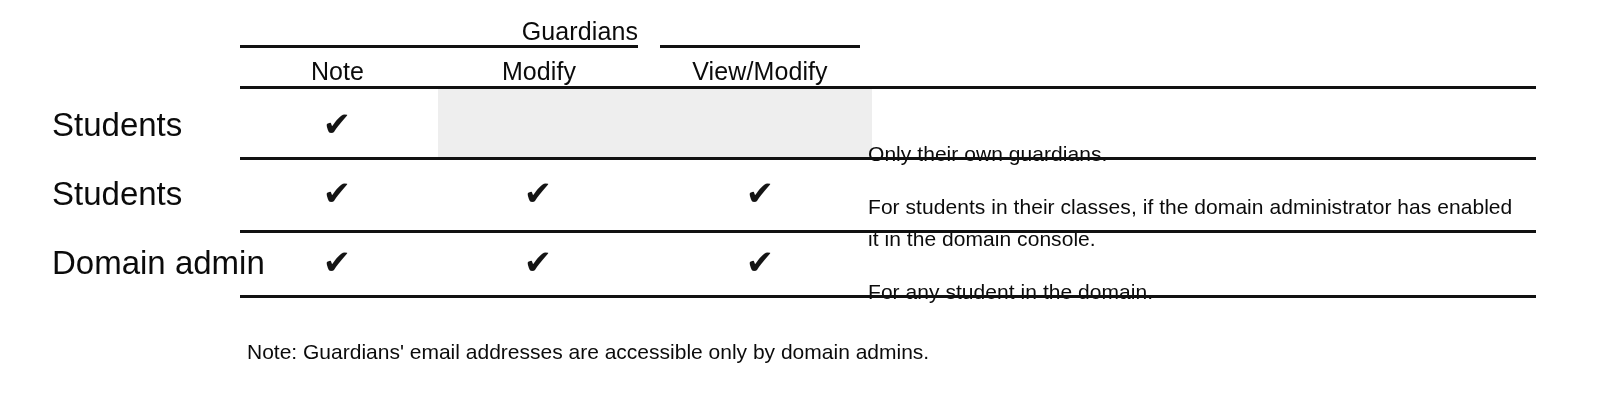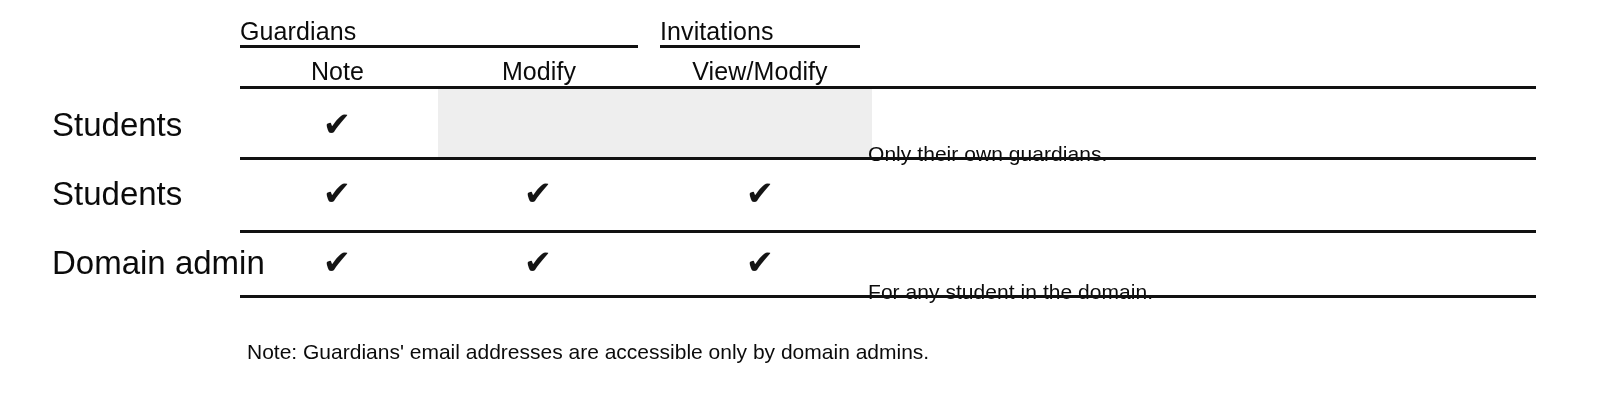--- a/index.html
+++ b/index.html
@@ -22,21 +22,21 @@
     height: 410px;
   }
 
   
   .abs { position: absolute; white-space: nowrap; }
 
   
   .group-label {
     font-size: 25px;
     line-height: 30px;
-    text-align: left;
+    text-align: right;
     letter-spacing: 0.1px;
   }
   .group-rule {
     position: absolute;
     height: 3px;
     background: #111111;
   }
 
   
   .sub-label {
@@ -104,21 +104,20 @@
 </style>
 </head>
 <body>
 
 <div class="sheet">
 
   <div class="abs group-label" style="left:240px; top:16px; width:398px;">Guardians</div>
 
   <div class="group-rule" style="left:240px; top:45px; width:398px;"></div>
 
-  <div class="abs group-label" style="left:660px; top:16px; width:200px;">Invitations</div>
 
   <div class="group-rule" style="left:660px; top:45px; width:200px;"></div>
 
   <div class="abs sub-label" style="left:240px; top:56px; width:195px;">Note</div>
 
   <div class="abs sub-label" style="left:440px; top:56px; width:198px;">Modify</div>
 
   <div class="abs sub-label" style="left:660px; top:56px; width:200px;">View/Modify</div>
 
   <div class="hrule" style="top:86px;"></div>
@@ -134,20 +133,21 @@
   <div class="hrule" style="top:157px;"></div>
 
   <div class="abs row-label" style="top:179px;">Students</div>
 
   <div class="check" style="left:307px; top:176px;">✔</div>
 
   <div class="check" style="left:508px; top:176px;">✔</div>
 
   <div class="check" style="left:730px; top:176px;">✔</div>
 
+  <div class="desc" style="top:163px;">For students in their classes, if the domain administrator has enabled it in the domain console.</div>
 
   <div class="hrule" style="top:230px;"></div>
 
   <div class="abs row-label" style="top:248px;">Domain admin</div>
 
   <div class="check" style="left:307px; top:245px;">✔</div>
 
   <div class="check" style="left:508px; top:245px;">✔</div>
 
   <div class="check" style="left:730px; top:245px;">✔</div>

